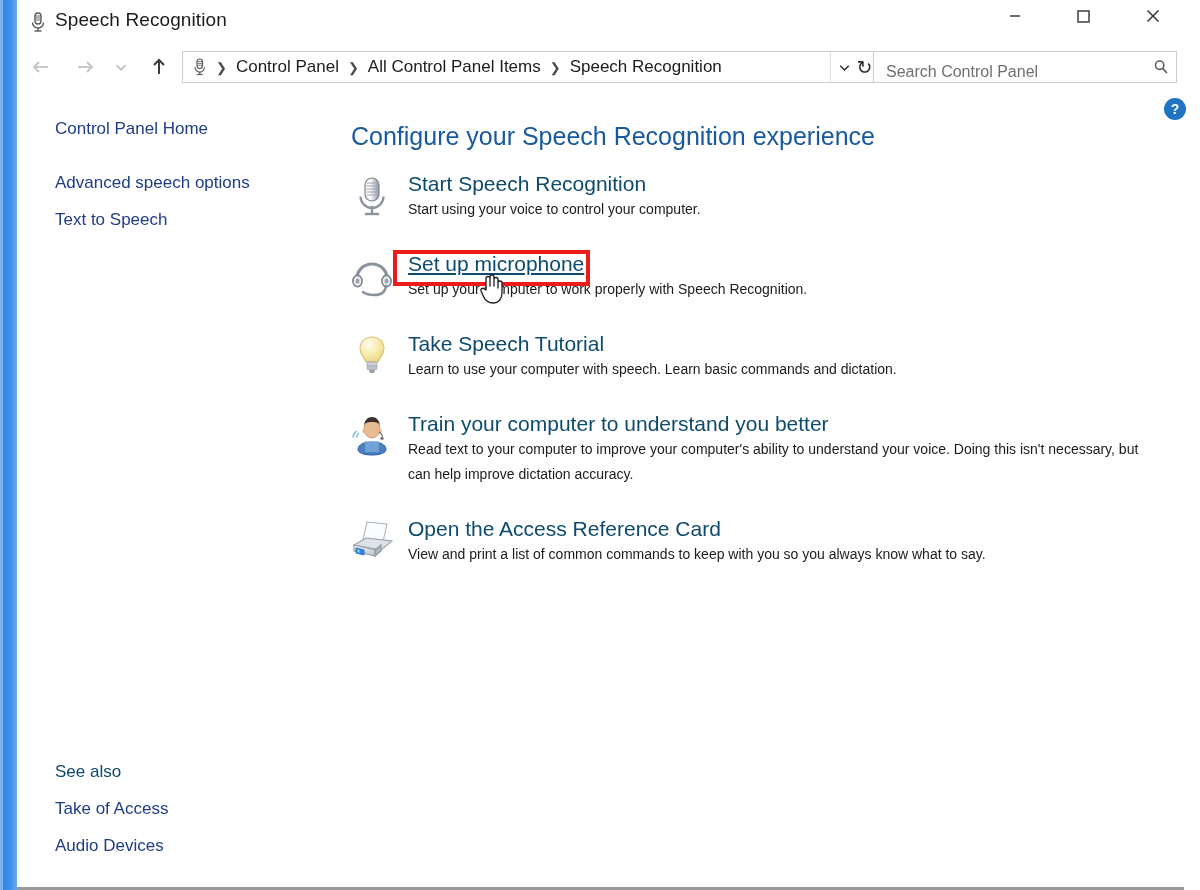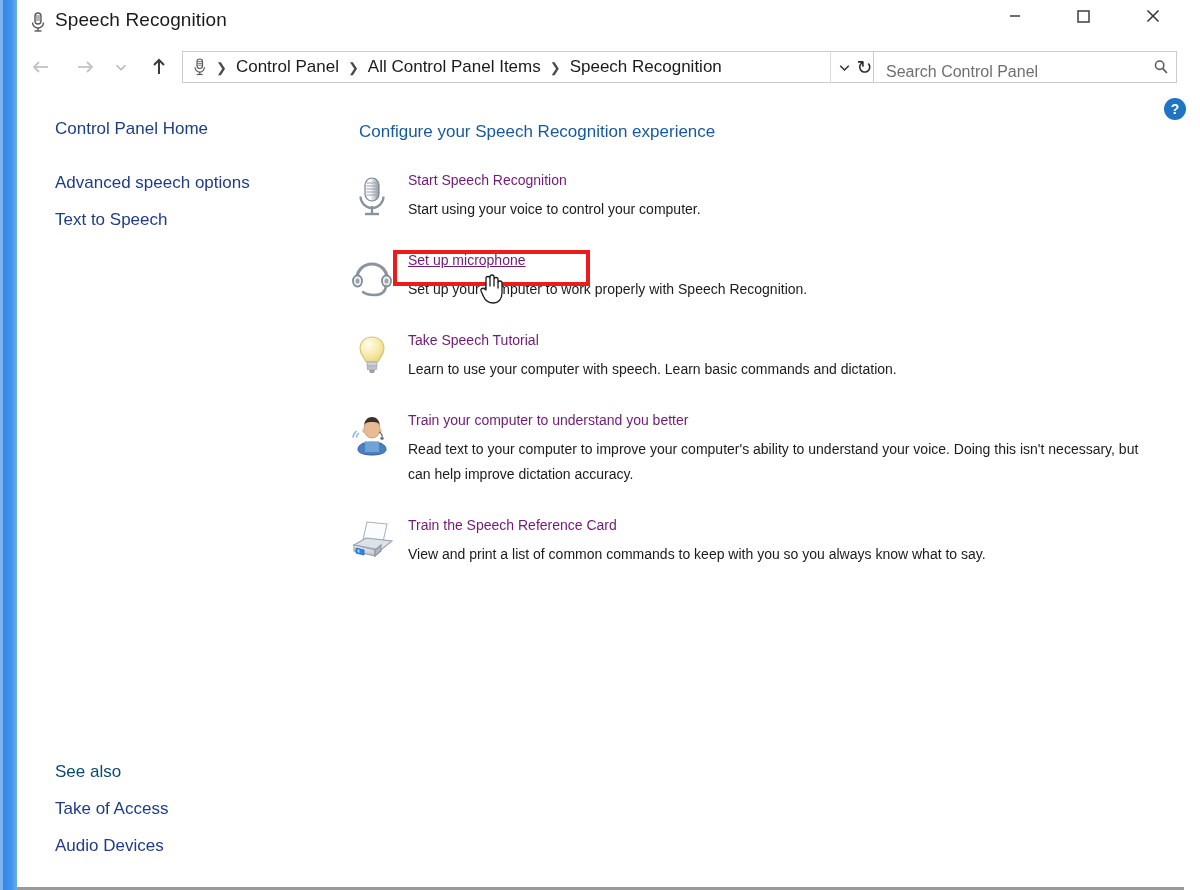--- a/index.html
+++ b/index.html
@@ -237,40 +237,40 @@
   #side-audio { top: 736px; }
 
   
   #content {
     position: absolute;
     left: 345px; top: 100px;
     width: 830px; height: 770px;
   }
   #page-heading {
     position: absolute;
-    left: 14px; top: 22px;
-    font-size: 17px;
+    left: 6px; top: 22px;
+    font-size: 25px;
     color: #17599e;
     white-space: nowrap;
   }
   .task {
     position: absolute;
     left: 0;
     width: 800px;
   }
   .task-icon {
     position: absolute;
     left: 3px; top: 0;
     width: 48px; height: 48px;
   }
   .task-link {
     position: absolute;
     left: 63px; top: 0;
-    font-size: 14px;
-    color: #701a75;
+    font-size: 21px;
+    color: #0c4a6e;
     white-space: nowrap;
     cursor: default;
   }
   .task-link.hovered { text-decoration: underline; }
   .task-desc {
     position: absolute;
     left: 63px; top: 25px;
     font-size: 14px;
     color: #1b1b1b;
     line-height: 25px;
@@ -513,21 +513,21 @@
             </linearGradient>
           </defs>
           <path d="M19 5 l20 2 l-4 18 l-20 -2 z" fill="#fbfcfd" stroke="#adb4bc" stroke-width="1.1"></path>
           <path d="M6 28 l12 -7 l26 3 l-11 9 z" fill="#dde2e8" stroke="#9aa2ab" stroke-width="1.1"></path>
           <path d="M6 28 l0 6 l21 5 l0-6 z" fill="url(#prn)" stroke="#9aa2ab" stroke-width="1.1"></path>
           <path d="M27 33 l0 6 l6 -5 l0-6 z" fill="#aeb6bf" stroke="#8d949d" stroke-width="1.1"></path>
           <path d="M8 31 l8 2 l0 5 l-8-2 z" fill="#2f86e8" stroke="#1f6bc0" stroke-width="0.9"></path>
           <path d="M9.5 32.2 l2 0.5 l0 3 l-2-0.5 z" fill="#9fd0f7"></path>
         </svg>
       </span>
-      <span class="task-link">Train the Speech Reference Card</span>
+      <span class="task-link">Open the Access Reference Card</span>
       <div class="task-desc">View and print a list of common commands to keep with you so you always know what to say.</div>
     </div>
   </div>
 
   <div id="annotation-box"></div>
 
   <div id="hand-cursor">
     <svg viewBox="0 0 26 32" width="26" height="32">
       <path d="M8 18 V6.5 a2 2 0 0 1 4 0 V14 V5 a2 2 0 0 1 4 0 V14 V7.5 a2 2 0 0 1 4 0 V16 V11 a2 2 0 0 1 4 0 V21 c0 6-3.5 10-8.5 10 C10 31 7 28 5.5 24.5 L3 19 a2 2 0 0 1 3.2-2.2 z" fill="#ffffff" stroke="#1b1b1b" stroke-width="1.3" stroke-linejoin="round"></path>
     </svg>

